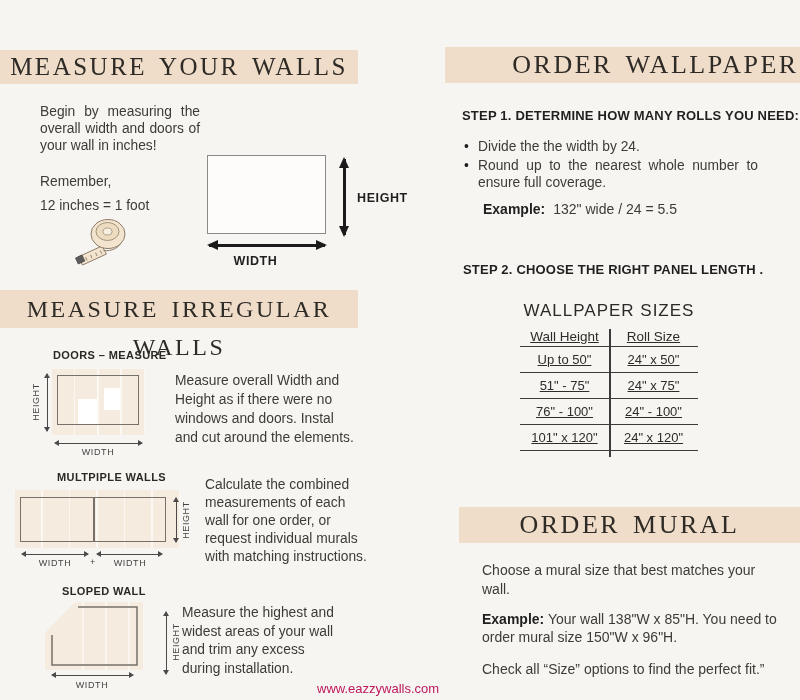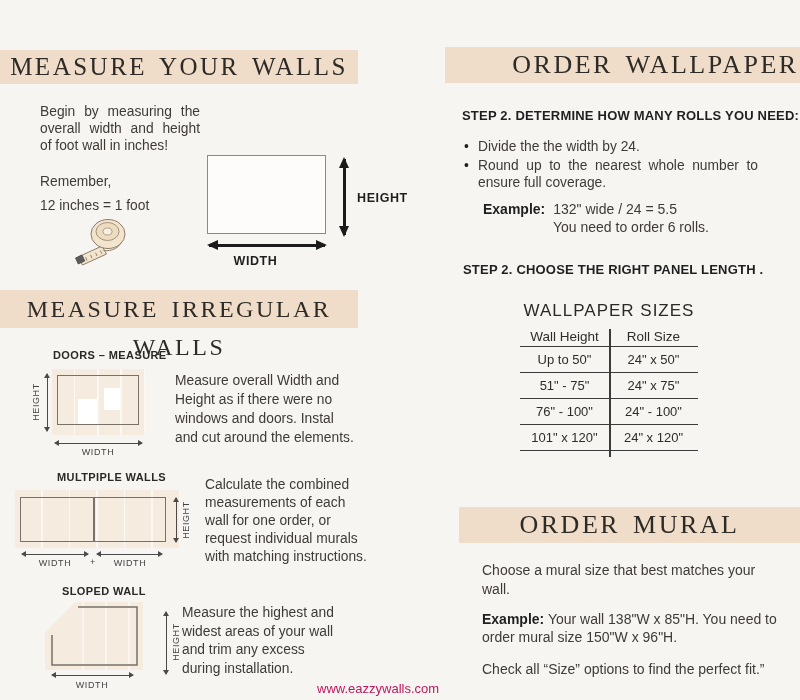--- a/index.html
+++ b/index.html
@@ -49,31 +49,31 @@
   .white-block{position:absolute;background:#ffffff;}
   
   .step-h{position:absolute;font-size:13px;font-weight:bold;letter-spacing:0.2px;color:#1f1f1f;}
   .bullet-item{position:relative;padding-left:16px;font-size:13.8px;line-height:17px;margin-bottom:2px;}
   .bullet-item::before{content:"\2022";position:absolute;left:2px;top:0;color:#1f1f1f;}
   .ex-val{margin-left:8px;}
   .ex-line2{margin-left:70px;}
   b{color:#1f1f1f;}
   
   .sizes-table{position:absolute;}
-  .t-row{display:flex;align-items:center;border-bottom:1.5px solid #3b3b3b;height:25px;font-size:13px;color:#2e2c2a;}
+  .t-row{display:flex;align-items:center;border-bottom:1.5px solid #3b3b3b;height:25px;font-size:13px;color:#2e2c2a;text-decoration:underline;}
   .t-head{height:20px;font-size:13.5px;}
   .t-cell{width:50%;text-align:center;}
   .t-vline{position:absolute;left:50%;top:3px;bottom:-6px;width:1.5px;background:#3b3b3b;}
 </style>
 </head>
 <body>
 
 <div class="banner" style="left:0;top:50px;width:358px;height:34px;line-height:34px;font-size:25px;">MEASURE YOUR WALLS</div>
 
-<div class="abs body-txt just" style="left:40px;top:103px;width:160px;line-height:17px;">Begin by measuring the overall width and height of foot wall in inches!</div>
+<div class="abs body-txt just" style="left:40px;top:103px;width:160px;line-height:17px;">Begin by measuring the overall width and doors of your wall in inches!</div>
 
 <div class="abs body-txt preline" style="left:40px;top:170px;line-height:24px;">Remember,
 12 inches = 1 foot</div>
 
 <svg class="abs" style="left:70px;top:213px;" width="72" height="54" viewBox="0 0 72 54">
   <path d="M 8 44 L 32 33 L 36.5 41 L 12.5 52 Z" fill="#f3e4ce" stroke="#8c7b68" stroke-width="1"></path>
   <path d="M 5.5 45 L 12 42 L 14.8 48 L 8.2 51 Z" fill="#5c5c5c" stroke="#4a4a4a" stroke-width="0.8"></path>
   <path d="M 17 47.5 L 15.6 44.2 M 22 45.2 L 20.6 41.9 M 27 43 L 25.6 39.7 M 31.8 40.8 L 30.4 37.5" stroke="#8c7b68" stroke-width="0.9"></path>
   <path d="M 52 28 C 49 35 42 38.5 33.5 37.5" fill="none" stroke="#8c7b68" stroke-width="1"></path>
   <ellipse cx="38" cy="21" rx="17" ry="14.5" fill="#f3e4ce" stroke="#8c7b68" stroke-width="1"></ellipse>
@@ -142,30 +142,29 @@
 <div class="dim-lbl rot" style="left:148px;top:637px;width:56px;">HEIGHT</div>
 <div class="sah" style="left:52px;top:675px;width:81px;"></div>
 <div class="dim-lbl" style="left:62px;top:680px;width:60px;">WIDTH</div>
 <div class="abs body-txt preline" style="left:182px;top:604px;width:190px;line-height:18.5px;">Measure the highest and
 widest areas of your wall
 and trim any excess
 during installation.</div>
 
 <div class="banner" style="left:445px;top:47px;width:421px;height:36px;line-height:36px;font-size:26px;">ORDER WALLPAPER</div>
 
-<div class="step-h" style="left:462px;top:108px;">STEP 2. DETERMINE HOW MANY ROLLS YOU NEED:</div>
+<div class="step-h" style="left:462px;top:108px;">STEP 1. DETERMINE HOW MANY ROLLS YOU NEED:</div>
 
 <div class="abs" style="left:462px;top:138px;width:296px;">
   <div class="bullet-item"><span>Divide the the width by 24.</span></div>
   <div class="bullet-item just"><span>Round up to the nearest whole number to ensure full coverage.</span></div>
 </div>
 
 <div class="abs body-txt" style="left:483px;top:200px;line-height:18px;font-size:14px;">
   <div><b>Example:</b><span class="ex-val">132" wide / 24 = 5.5</span></div>
-  <div class="ex-line2">You need to order 6 rolls.</div>
 </div>
 
 <div class="step-h" style="left:463px;top:262px;">STEP 2. CHOOSE THE RIGHT PANEL LENGTH .</div>
 
 <div class="abs" style="left:520px;top:301px;width:178px;text-align:center;font-size:17px;letter-spacing:1px;color:#2c2a28;">WALLPAPER SIZES</div>
 
 <div class="sizes-table" style="left:520px;top:326px;width:178px;">
   <div class="t-row t-head">
     <div class="t-cell">Wall Height</div>
     <div class="t-cell">Roll Size</div>

